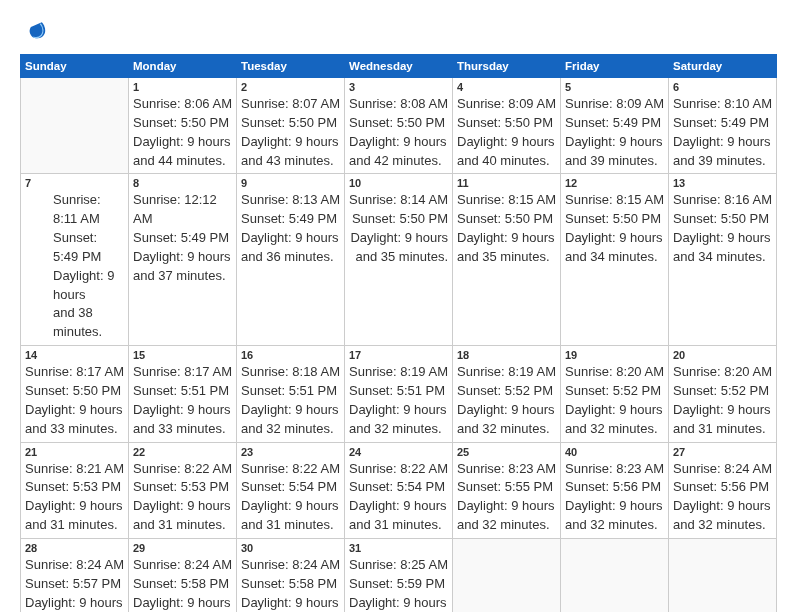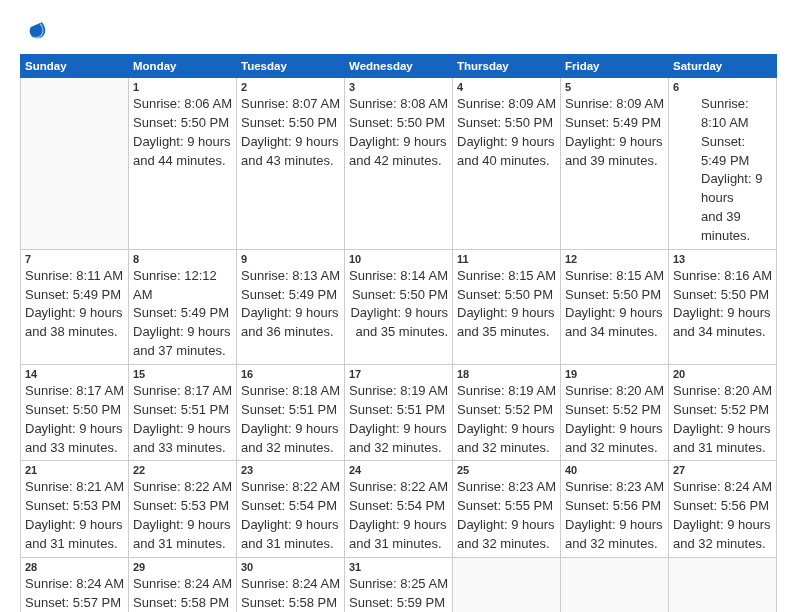--- a/index.html
+++ b/index.html
@@ -163,30 +163,30 @@
           </td>
           <td>
             <span class="day-num">5</span>
             <div class="cell-text" style="white-space: pre-line;">Sunrise: 8:09 AM
 Sunset: 5:49 PM
 Daylight: 9 hours
 and 39 minutes.</div>
           </td>
           <td>
             <span class="day-num">6</span>
-            <div class="cell-text" style="white-space: pre-line; margin-left: 28px;">Sunrise: 8:10 AM
+            <div class="cell-text" style="white-space: pre-line;">Sunrise: 8:10 AM
 Sunset: 5:49 PM
 Daylight: 9 hours
 and 39 minutes.</div>
           </td>
         </tr>
         <tr>
           <td>
             <span class="day-num">7</span>
-            <div class="cell-text" style="white-space: pre-line;">Sunrise: 8:11 AM
+            <div class="cell-text" style="white-space: pre-line; margin-left: 28px;">Sunrise: 8:11 AM
 Sunset: 5:49 PM
 Daylight: 9 hours
 and 38 minutes.</div>
           </td>
           <td>
             <span class="day-num">8</span>
             <div class="cell-text" style="white-space: pre-line;">Sunrise: 12:12 AM
 Sunset: 5:49 PM
 Daylight: 9 hours
 and 37 minutes.</div>

